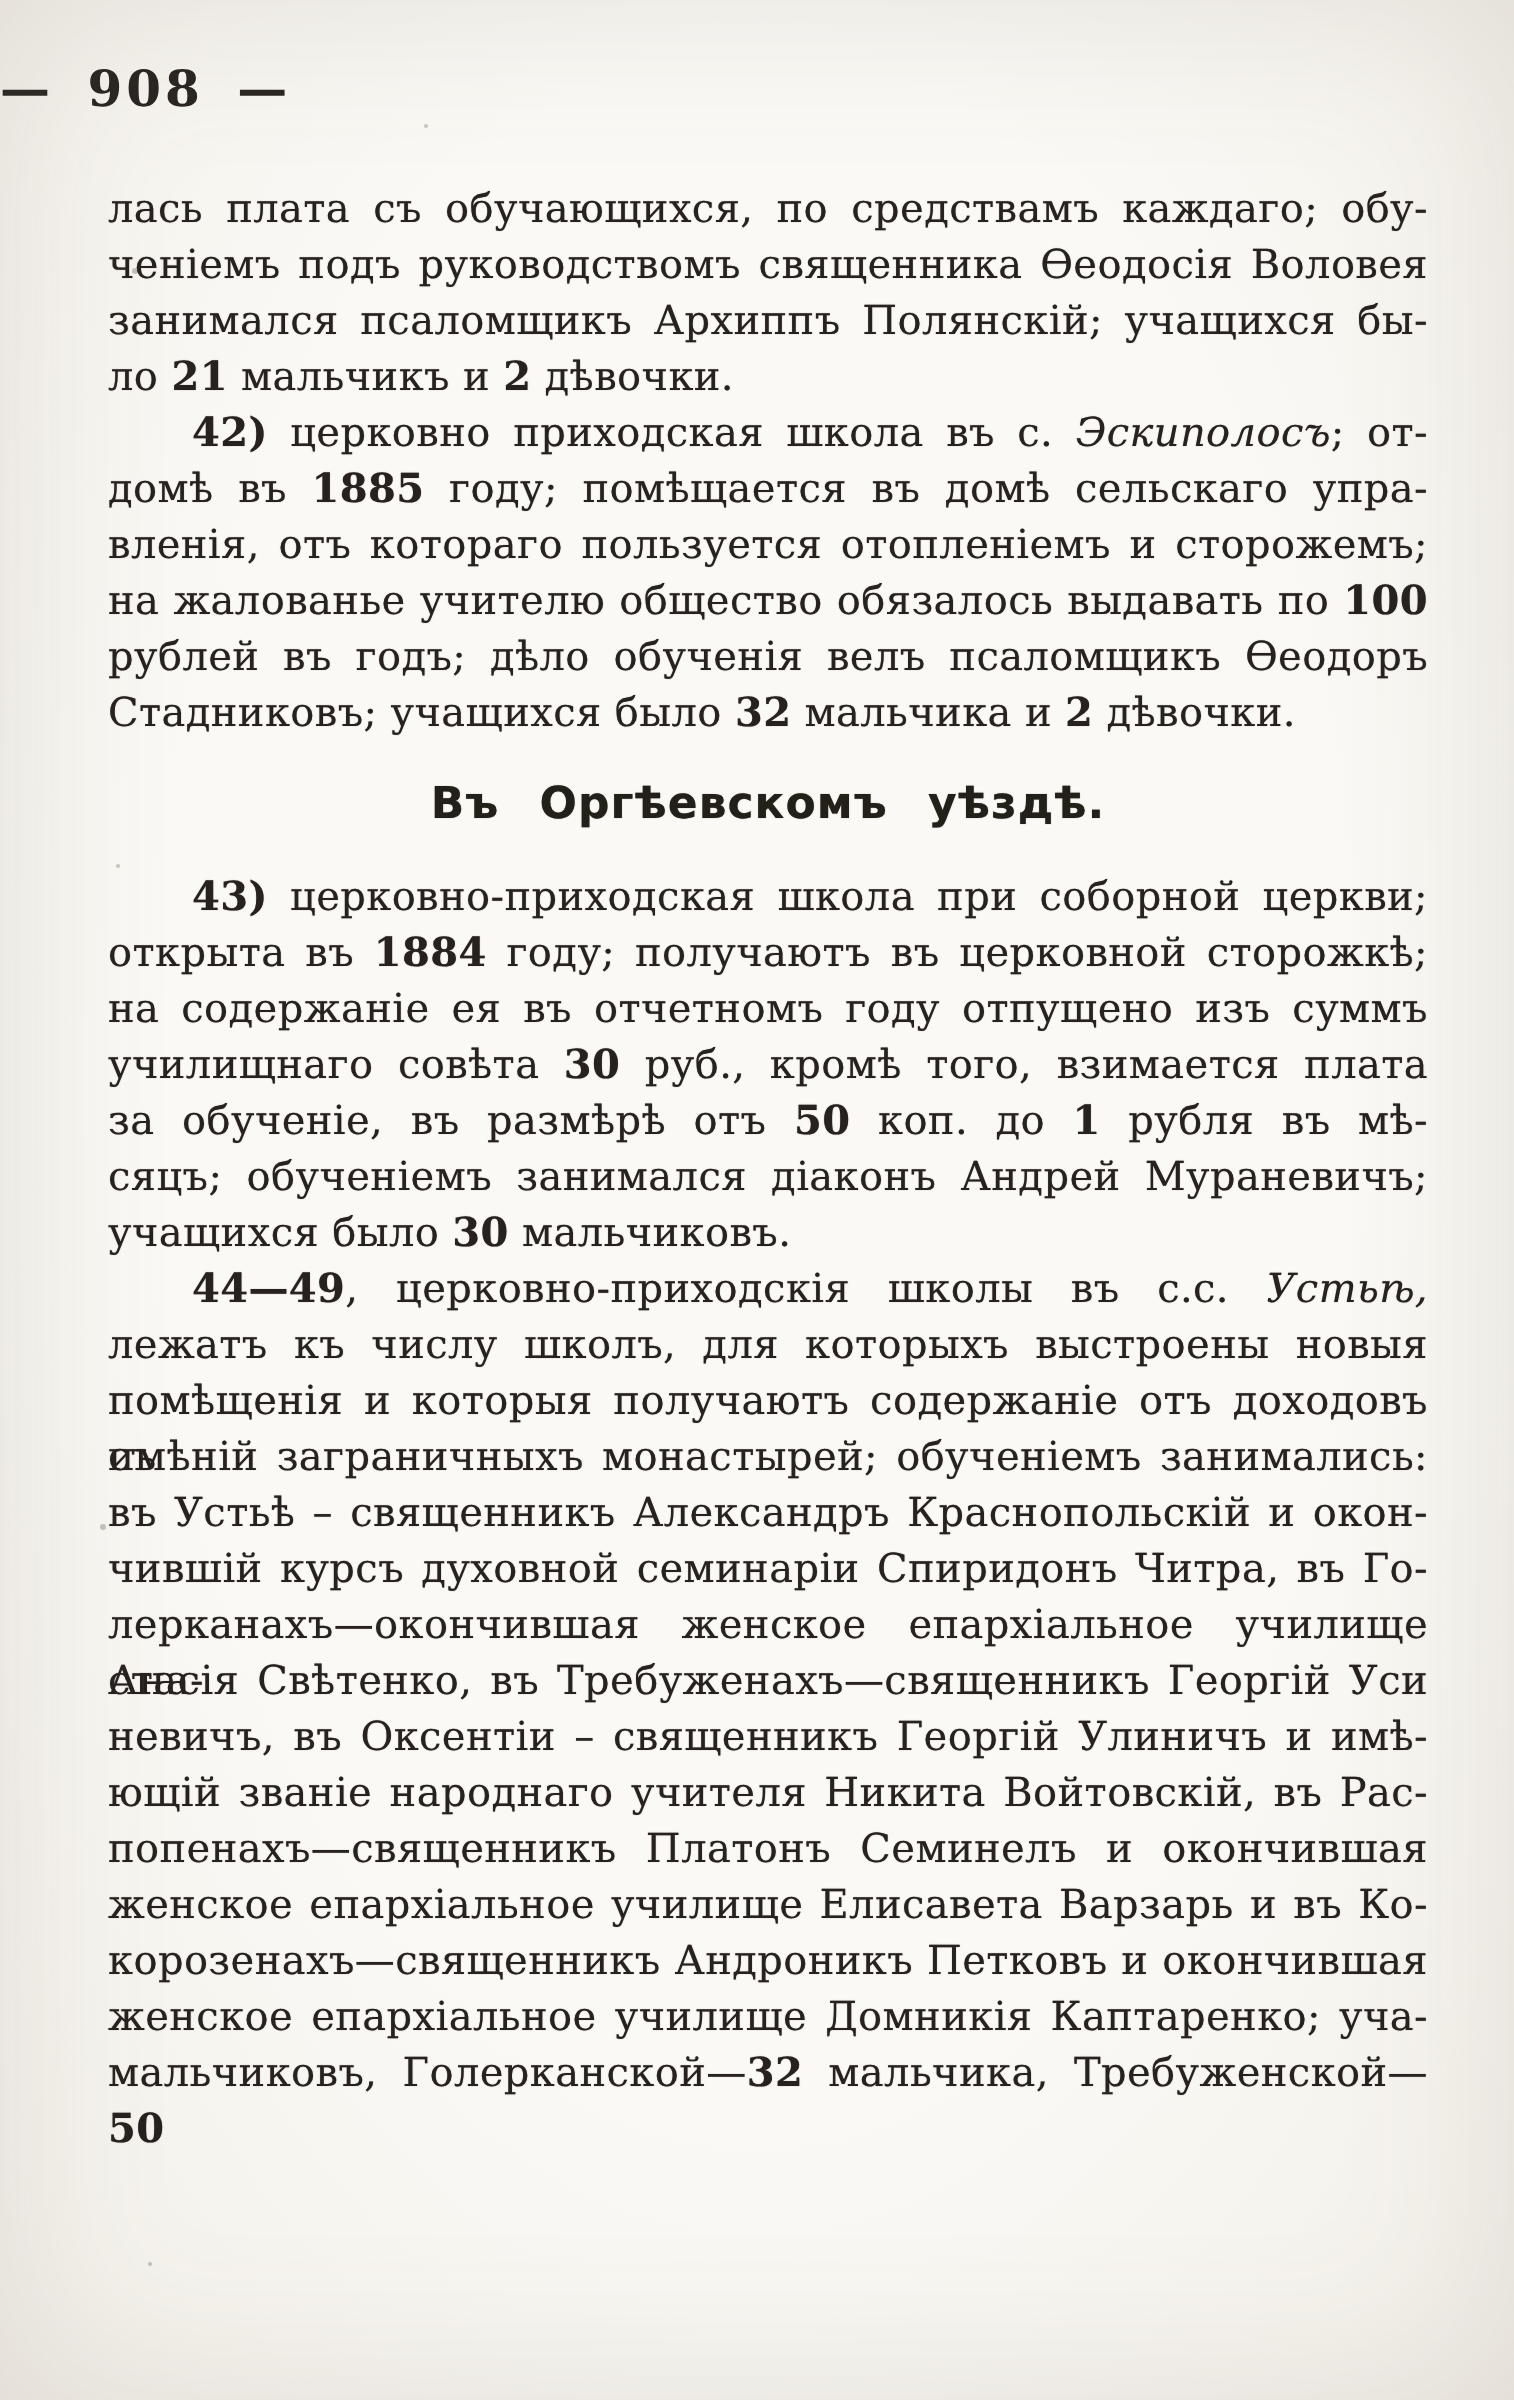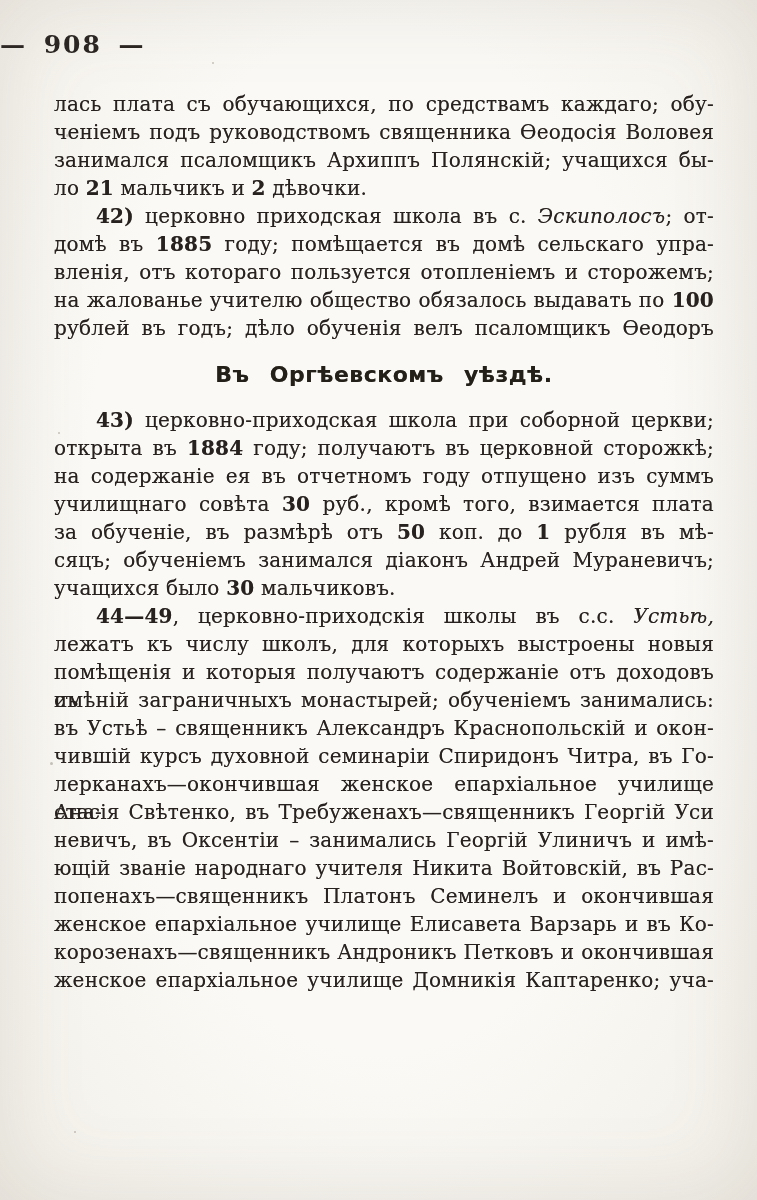--- a/index.html
+++ b/index.html
@@ -92,46 +92,48 @@
         <div class="line"><span class="seg-n">ченіемъ подъ руководствомъ священника Ѳеодосія Воловея</span></div>
         <div class="line"><span class="seg-n">занимался псаломщикъ Архиппъ Полянскій; учащихся бы-</span></div>
         <div class="line left"><span class="seg-n">ло </span><span class="seg-b">21</span><span class="seg-n"> мальчикъ и </span><span class="seg-b">2</span><span class="seg-n"> дѣвочки.</span></div>
       </div>
       <div class="para">
         <div class="line indent"><span class="seg-b">42)</span><span class="seg-n"> церковно приходская школа въ с. </span><span class="seg-i">Эскиполосъ</span><span class="seg-n">; от-</span></div>
         <div class="line"><span class="seg-n">домѣ въ </span><span class="seg-b">1885</span><span class="seg-n"> году; помѣщается въ домѣ сельскаго упра-</span></div>
         <div class="line"><span class="seg-n">вленія, отъ котораго пользуется отопленіемъ и сторожемъ;</span></div>
         <div class="line"><span class="seg-n">на жалованье учителю общество обязалось выдавать по </span><span class="seg-b">100</span></div>
         <div class="line"><span class="seg-n">рублей въ годъ; дѣло обученія велъ псаломщикъ Ѳеодоръ</span></div>
+        <div class="line left"><span class="seg-n">Стадниковъ; учащихся было </span><span class="seg-b">32</span><span class="seg-n"> мальчика и </span><span class="seg-b">2</span><span class="seg-n"> дѣвочки.</span></div>
       </div>
       <div class="heading">Въ Оргѣевскомъ уѣздѣ.</div>
       <div class="para">
         <div class="line indent"><span class="seg-b">43)</span><span class="seg-n"> церковно-приходская школа при соборной церкви;</span></div>
         <div class="line"><span class="seg-n">открыта въ </span><span class="seg-b">1884</span><span class="seg-n"> году; получаютъ въ церковной сторожкѣ;</span></div>
         <div class="line"><span class="seg-n">на содержаніе ея въ отчетномъ году отпущено изъ суммъ</span></div>
         <div class="line"><span class="seg-n">училищнаго совѣта </span><span class="seg-b">30</span><span class="seg-n"> руб., кромѣ того, взимается плата</span></div>
         <div class="line"><span class="seg-n">за обученіе, въ размѣрѣ отъ </span><span class="seg-b">50</span><span class="seg-n"> коп. до </span><span class="seg-b">1</span><span class="seg-n"> рубля въ мѣ-</span></div>
         <div class="line"><span class="seg-n">сяцъ; обученіемъ занимался діаконъ Андрей Мураневичъ;</span></div>
         <div class="line left"><span class="seg-n">учащихся было </span><span class="seg-b">30</span><span class="seg-n"> мальчиковъ.</span></div>
       </div>
       <div class="para">
         <div class="line indent"><span class="seg-b">44—49</span><span class="seg-n">, церковно-приходскія школы въ с.с. </span><span class="seg-i">Устьѣ,</span></div>
         <div class="line"><span class="seg-n">лежатъ къ числу школъ, для которыхъ выстроены новыя</span></div>
         <div class="line"><span class="seg-n">помѣщенія и которыя получаютъ содержаніе отъ доходовъ съ</span></div>
         <div class="line"><span class="seg-n">имѣній заграничныхъ монастырей; обученіемъ занимались:</span></div>
         <div class="line"><span class="seg-n">въ Устьѣ – священникъ Александръ Краснопольскій и окон-</span></div>
         <div class="line"><span class="seg-n">чившій курсъ духовной семинаріи Спиридонъ Читра, въ Го-</span></div>
         <div class="line"><span class="seg-n">лерканахъ—окончившая женское епархіальное училище Ана-</span></div>
         <div class="line"><span class="seg-n">стасія Свѣтенко, въ Требуженахъ—священникъ Георгій Уси</span></div>
-        <div class="line"><span class="seg-n">невичъ, въ Оксентіи – занимались Георгій Улиничъ и имѣ-</span></div>
+        <div class="line"><span class="seg-n">невичъ, въ Оксентіи – священникъ Георгій Улиничъ и имѣ-</span></div>
         <div class="line"><span class="seg-n">ющій званіе народнаго учителя Никита Войтовскій, въ Рас-</span></div>
         <div class="line"><span class="seg-n">попенахъ—священникъ Платонъ Семинелъ и окончившая</span></div>
         <div class="line"><span class="seg-n">женское епархіальное училище Елисавета Варзарь и въ Ко-</span></div>
         <div class="line"><span class="seg-n">корозенахъ—священникъ Андроникъ Петковъ и окончившая</span></div>
         <div class="line"><span class="seg-n">женское епархіальное училище Домникія Каптаренко; уча-</span></div>
+        <div class="line"><span class="seg-n">мальчиковъ, Голерканской—</span><span class="seg-b">32</span><span class="seg-n"> мальчика, Требуженской—</span><span class="seg-b">50</span></div>
       </div>
     </div>
   <div class="speck s1"></div>
   <div class="speck s2"></div>
   <div class="speck s3"></div>
   <div class="speck s4"></div>
   <div class="speck s5"></div>
 </div>
 
 </body></html>

